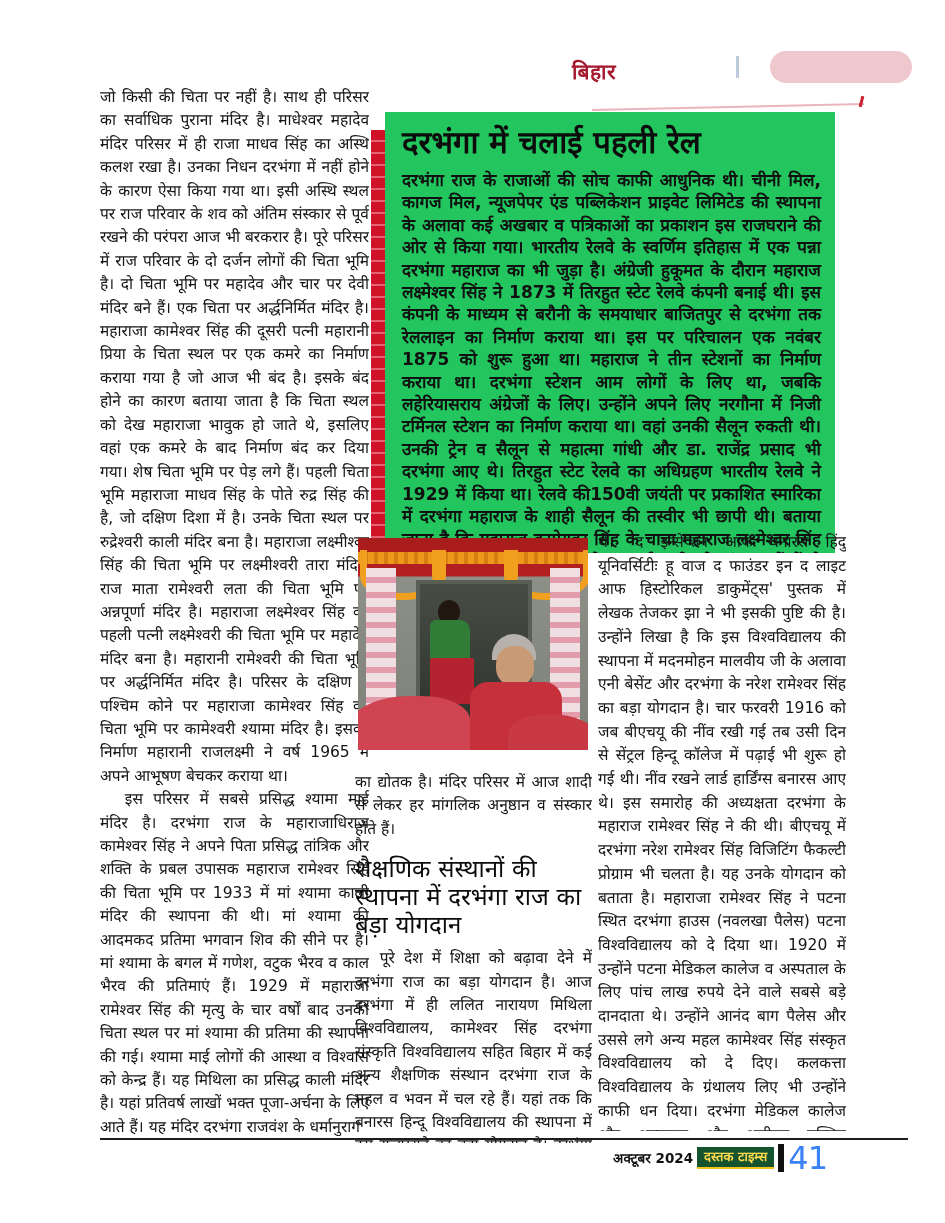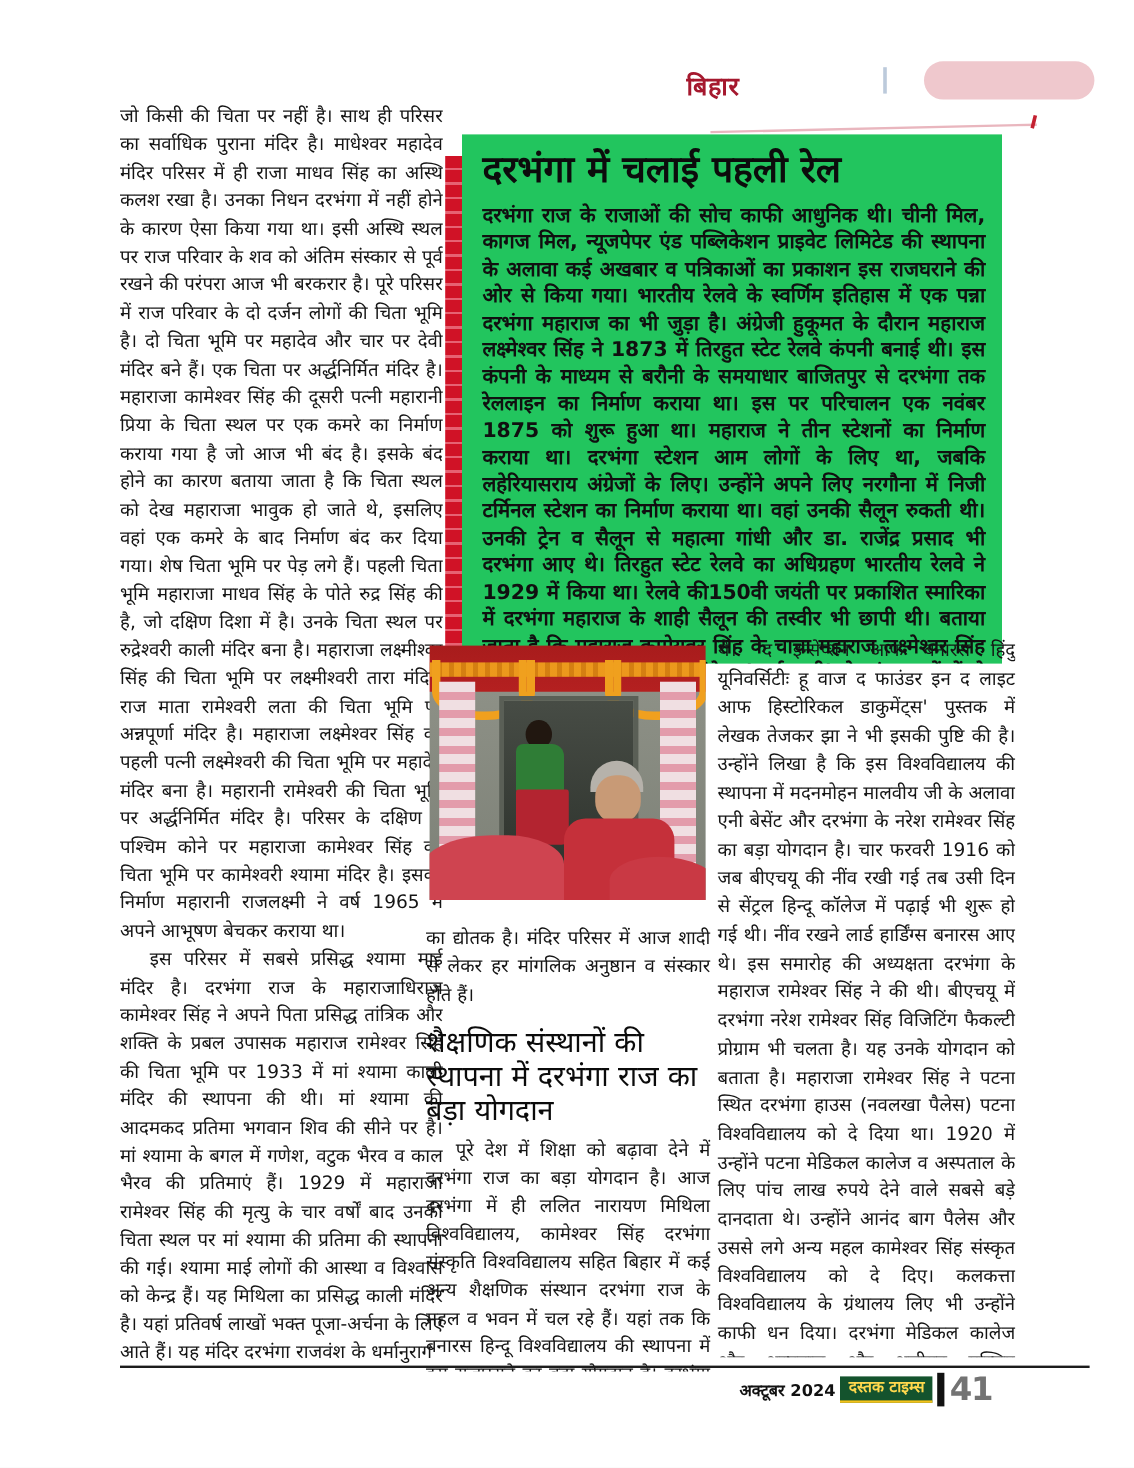--- a/index.html
+++ b/index.html
@@ -114,21 +114,21 @@
   .footer{
     position:absolute;top:1143px;right:118px;height:30px;
     display:flex;align-items:center;gap:4px;
   }
   .footer .date{font-size:13.5px;font-weight:bold;color:#111;}
   .footer .logo{
     background:#14532d;color:#ffd94d;font-size:13px;font-weight:bold;
     padding:3px 7px;border-bottom:2px solid #f4c21a;line-height:14px;
   }
   .footer .page-bar{display:inline-block;width:6px;height:28px;background:#111;}
-  .footer .page-num{font-size:27px;font-weight:bold;color:#737373;letter-spacing:-1px;}
+  .footer .page-num{font-size:32px;font-weight:normal;color:#3b82f6;letter-spacing:-1px;}
 </style>
 </head>
 <body>
 
 <div class="page">
 
   <div class="section-label">बिहार</div>
   <div class="header-tick"></div>
   <div class="header-pill"></div>
   <div class="deco-line"></div>

